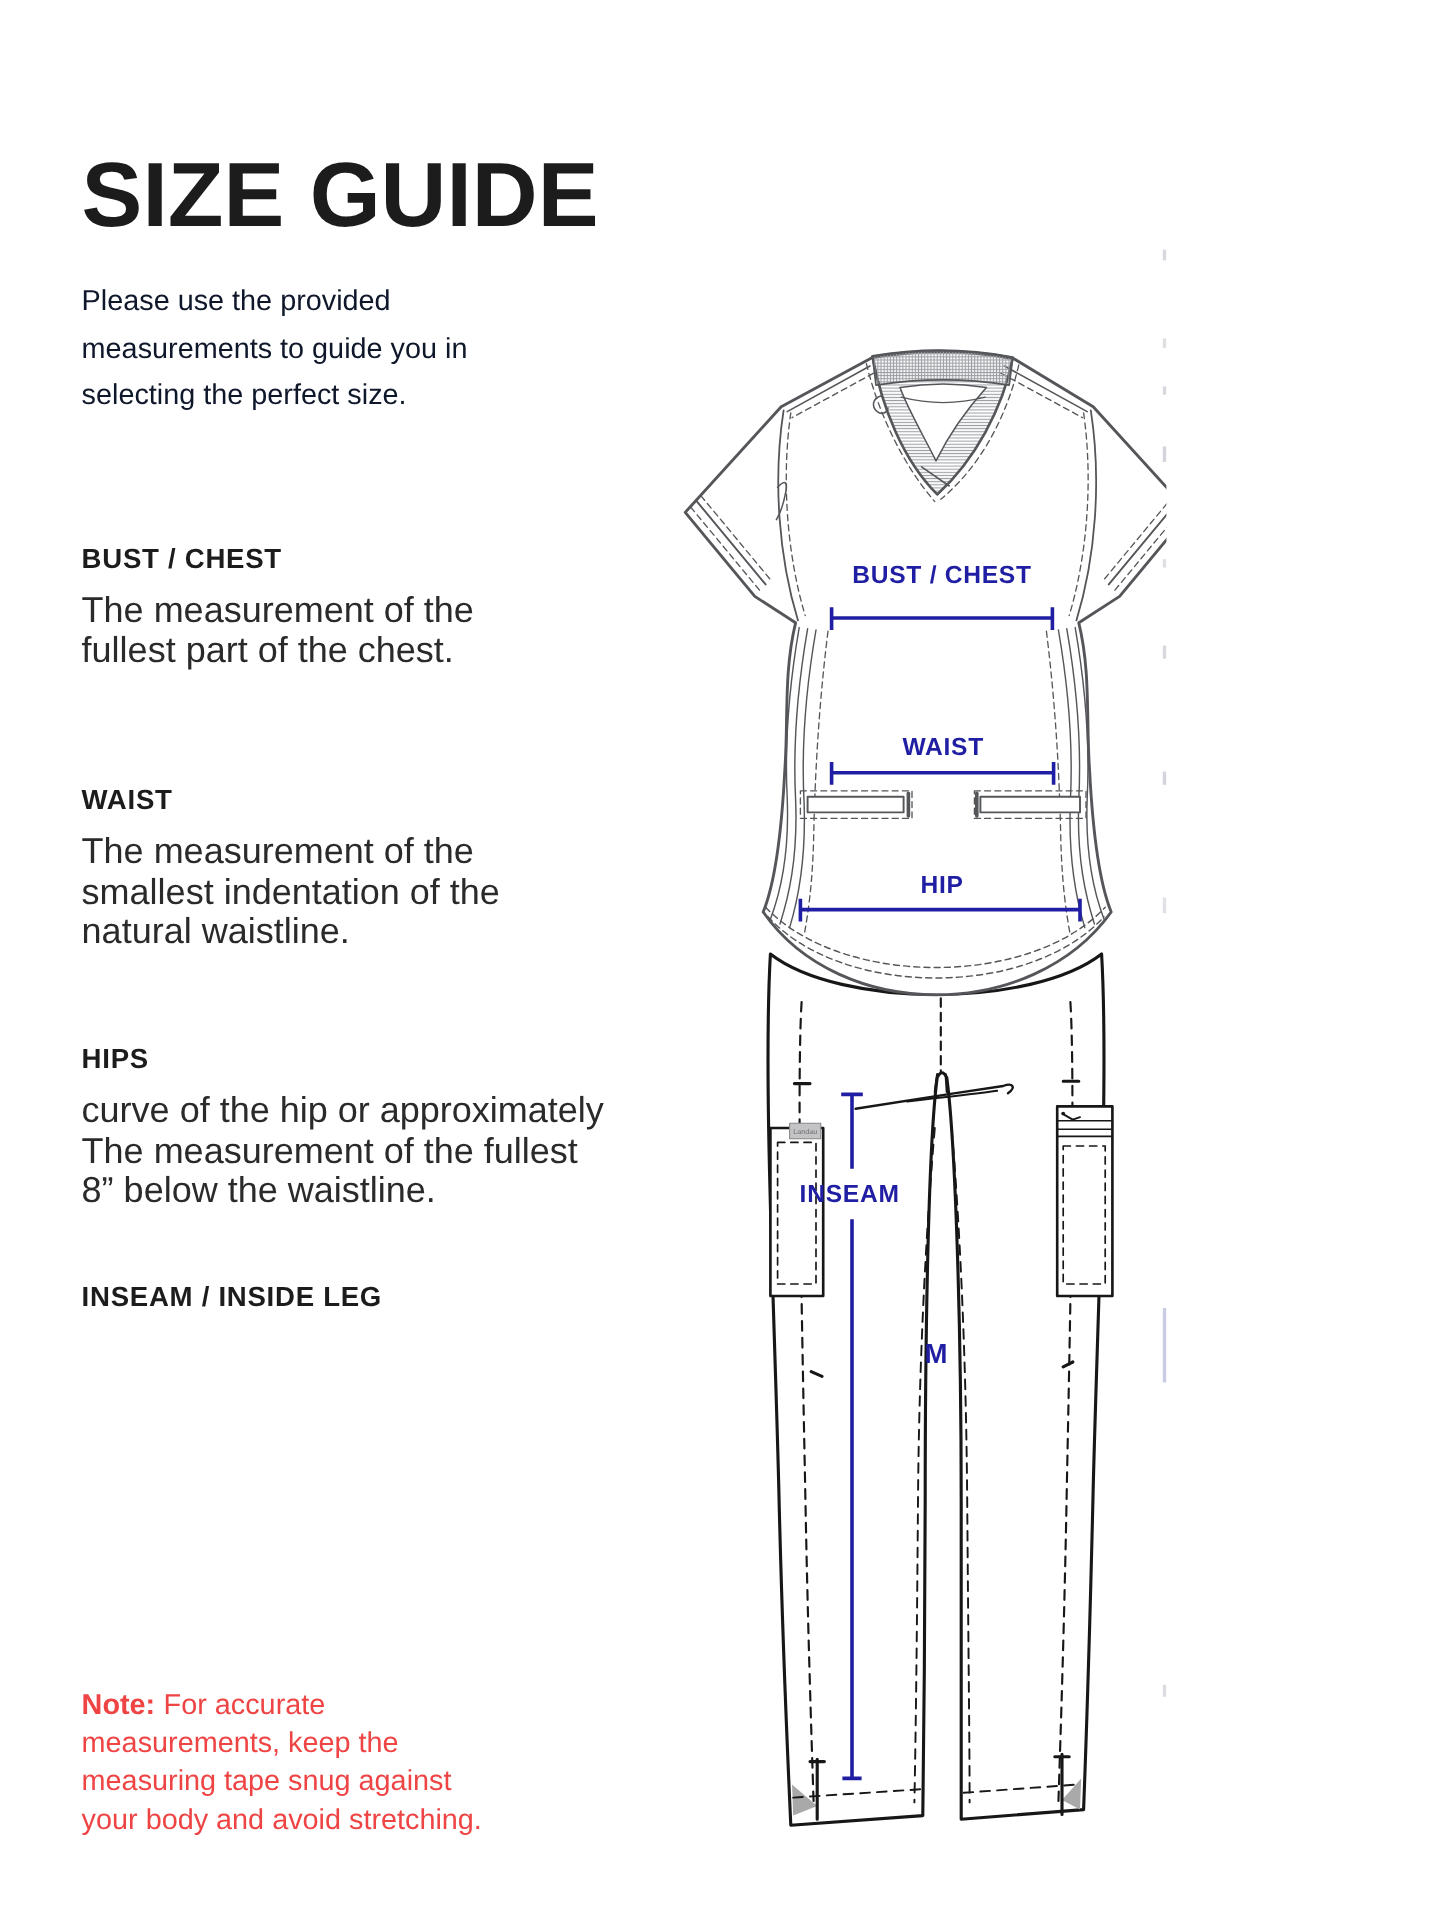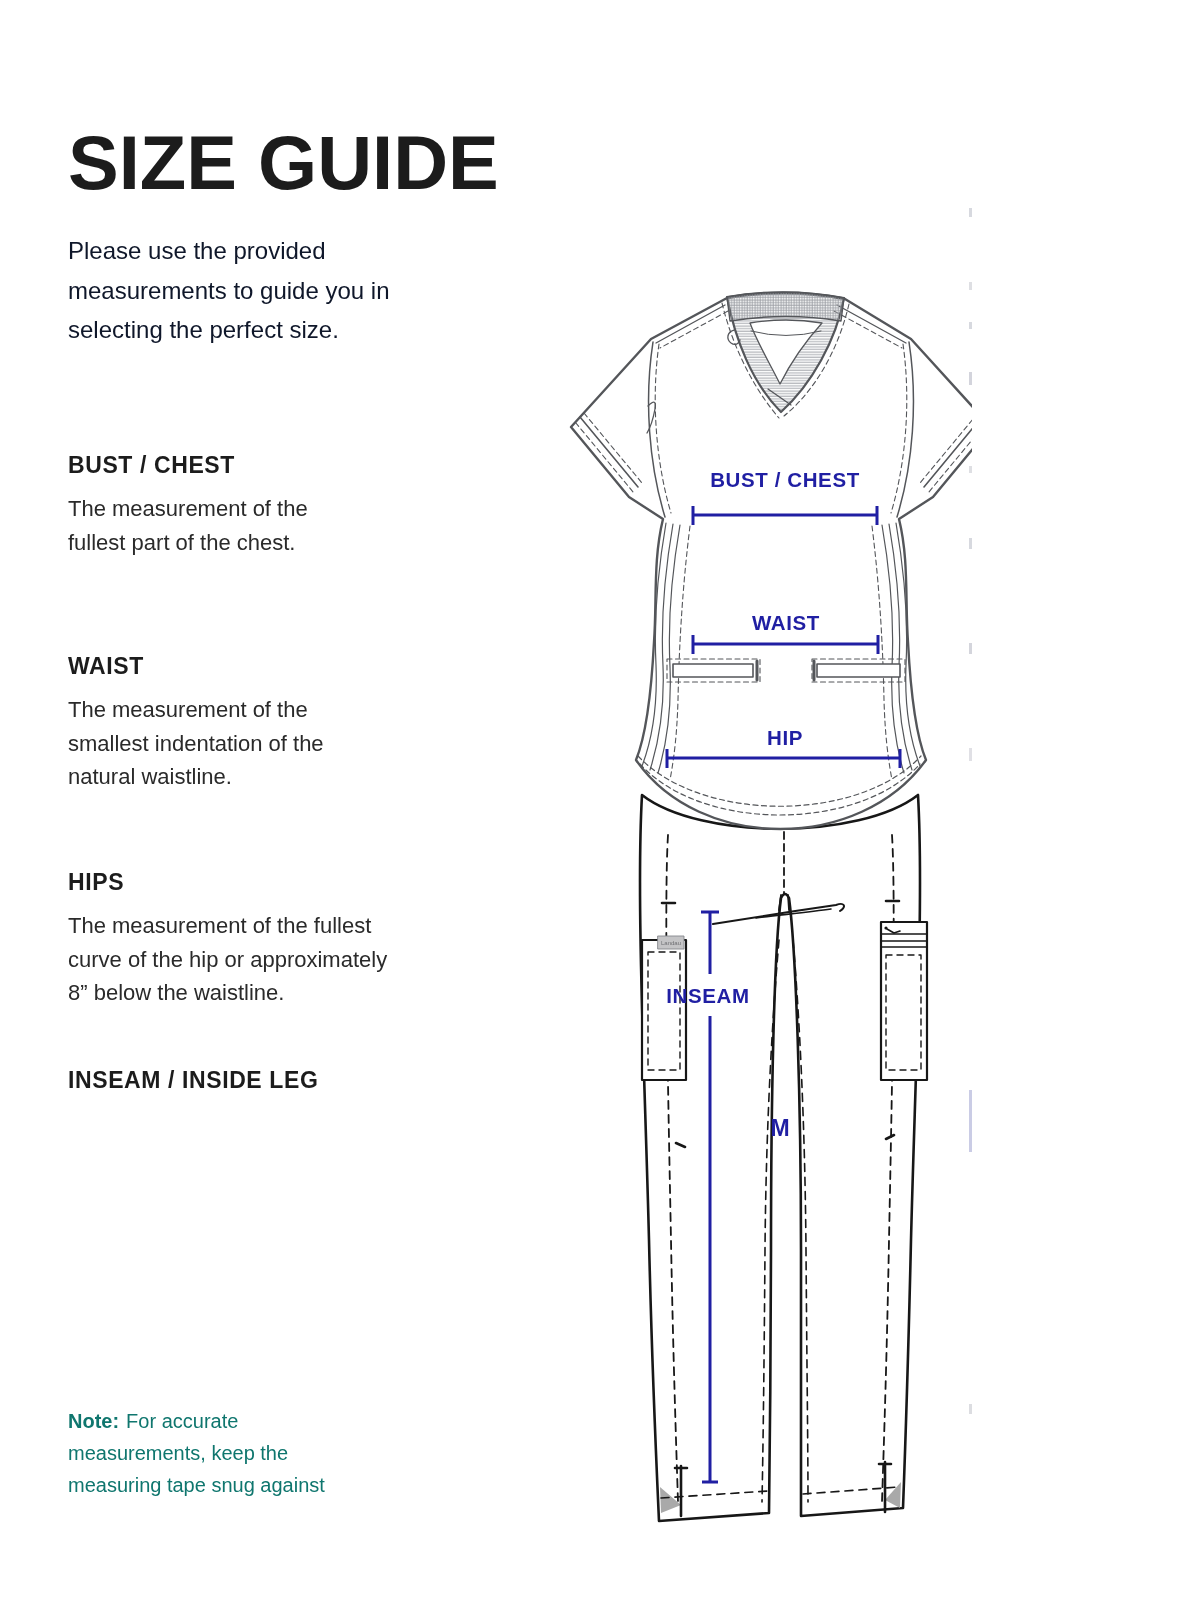--- a/index.html
+++ b/index.html
@@ -2,23 +2,23 @@
 <html><head>
 <meta charset="utf-8">
 <style>
   html,body{margin:0;padding:0;background:#ffffff;}
   .page{position:relative;width:972px;height:1600px;background:#ffffff;overflow:hidden;
         font-family:"Liberation Sans", sans-serif;color:#232323;}
   .abs{position:absolute;}
   .title{left:68px;top:70px;font-size:76px;line-height:84px;font-weight:700;color:#1c1c1c;letter-spacing:0;}
   .intro{left:68px;top:184px;font-size:24px;line-height:39.5px;color:#0f172a;margin-top:47px;}
   .m-section h2{margin:0;font-size:23px;font-weight:700;letter-spacing:0.6px;color:#1c1c1c;}
-  .m-section .body{margin-top:13px;font-size:22px;line-height:33.5px;color:#2a2a2a;}
+  .m-section .body{margin-top:13px;font-size:30px;line-height:33.5px;color:#2a2a2a;}
   .m-section{left:68px;}
-  .note{left:68px;top:1405px;font-size:20px;line-height:32px;color:#0f766e;}
+  .note{left:68px;top:1405px;font-size:24px;line-height:32px;color:#ef4444;}
   .note .bold{font-weight:700;margin-right:7px;}
   .line{white-space:nowrap;}
   svg{position:absolute;left:0;top:0;}
   .anno{position:absolute;color:#201fa3;font-weight:700;font-size:20.5px;letter-spacing:0.6px;text-align:center;line-height:1;white-space:nowrap;}
   .anno-m{font-size:23px;letter-spacing:0;}
   .edge-frag{position:absolute;right:0;width:3px;opacity:0.55;}
 </style>
 </head>
 <body>
 
@@ -168,34 +168,35 @@
     <div class="body">
       <div class="line">The measurement of the</div>
       <div class="line">smallest indentation of the</div>
       <div class="line">natural waistline.</div>
     </div>
   </section>
 
   <section class="abs m-section" style="top:843px;margin-top:26px;">
     <h2 class="line">HIPS</h2>
     <div class="body">
+      <div class="line">curve of the hip or approximately</div>
       <div class="line">The measurement of the fullest</div>
-      <div class="line">curve of the hip or approximately</div>
       <div class="line">8” below the waistline.</div>
     </div>
   </section>
 
   <section class="abs m-section" style="top:1067px;">
     <h2 class="line">INSEAM / INSIDE LEG</h2>
   </section>
 
   <div class="abs note">
     <div class="line"><span class="bold">Note:</span><span>For accurate</span></div>
     <div class="line">measurements, keep the</div>
     <div class="line">measuring tape snug against</div>
+    <div class="line">your body and avoid stretching.</div>
   </div>
 
   <div class="anno" style="left:640px;top:470px;width:290px;">BUST / CHEST</div>
   <div class="anno" style="left:640px;top:613px;width:292px;">WAIST</div>
   <div class="anno" style="left:640px;top:728px;width:290px;">HIP</div>
   <div class="anno" style="left:630px;top:986px;width:156px;">INSEAM</div>
   <div class="anno anno-m" style="left:762px;top:1117px;width:36px;">M</div>
 
   <div class="edge-frag" style="top:208px;height:9px;background:#b7b9c4;"></div>
   <div class="edge-frag" style="top:282px;height:8px;background:#c3c4cc;"></div>

